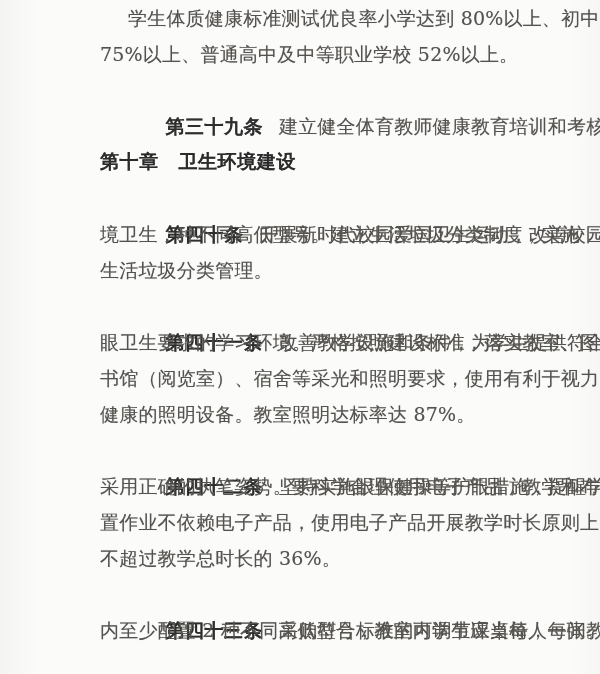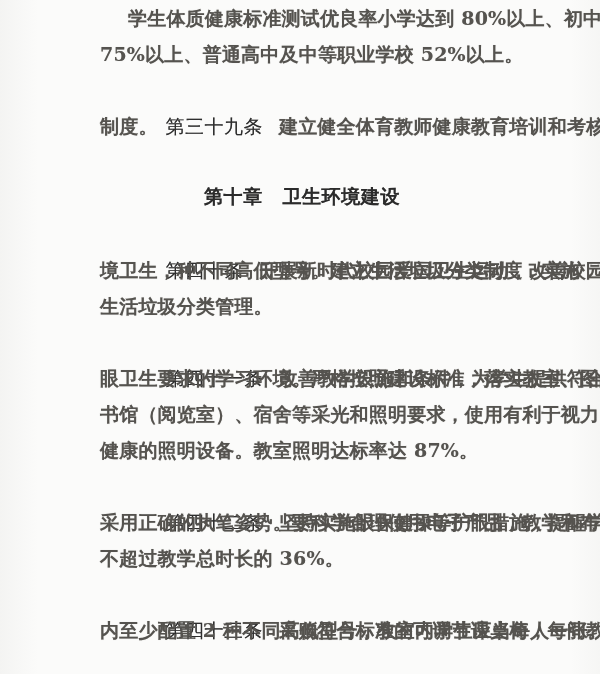--- a/index.html
+++ b/index.html
@@ -39,77 +39,76 @@
     font-size: 19px;
     color: #4a4a4a;
     white-space: pre;
     letter-spacing: 0.2px;
     text-rendering: optimizeLegibility;
   }
 
   
   .body-line {
     font-family: "DejaVu Serif", "Liberation Serif", serif;
-    font-weight: 700;
+    font-weight: 400;
     color: #55534f;
     text-shadow: 0 0 0.7px rgba(90,88,84,0.45);
   }
 
   
   .indent {
     padding-left: 28px;
   }
 
   
   .marker {
     font-family: "DejaVu Sans", "Liberation Sans", sans-serif;
-    font-weight: 400;
+    font-weight: 700;
     color: #2e2e2e;
     letter-spacing: 0.5px;
     text-shadow: 0 0 0.5px rgba(40,40,40,0.5);
   }
 
   
   .gap {
     display: inline-block;
     width: 16px;
   }
 
   
   .blank {
     height: 36px;
   }
 
   
   .chapter {
     height: 36px;
     line-height: 36px;
-    text-align: center;
-    font-family: Liberation Mono, monospace;
+    text-align: left;
+    font-family: Liberation Serif, serif;
     font-weight: 700;
     font-size: 19px;
     color: #2b2b2b;
     letter-spacing: 0.6px;
     white-space: pre;
     text-shadow: 0 0 0.5px rgba(40,40,40,0.5);
   }
 </style>
 </head>
 <body>
 
 <div id="page">
   <div id="column">
 
     <div class="line body-line indent">学生体质健康标准测试优良率小学达到 80%以上、初中</div>
     <div class="line body-line">75%以上、普通高中及中等职业学校 52%以上。</div>
 
     <div class="line indent">
       <span class="marker">第三十九条</span><span class="gap"></span><span class="body-line">建立健全体育教师健康教育培训和考核</span>
     </div>
-    <div class="line body-line">制度。</div>
 
     <div class="blank"></div>
 
     <div class="chapter">第十章　卫生环境建设</div>
 
     <div class="line indent">
       <span class="marker">第四十条</span><span class="gap"></span><span class="body-line">开展新时代校园爱国卫生运动，改善校园环</span>
     </div>
     <div class="line body-line">境卫生，种不同高低型号。建立生活垃圾分类制度，实施</div>
     <div class="line body-line">生活垃圾分类管理。</div>
@@ -118,20 +117,21 @@
       <span class="marker">第四十一条</span><span class="gap"></span><span class="body-line">改善教学设施和条件，为学生提供符合用</span>
     </div>
     <div class="line body-line">眼卫生要求的学习环境。严格按照建设标准，落实教室、图</div>
     <div class="line body-line">书馆（阅览室）、宿舍等采光和照明要求，使用有利于视力</div>
     <div class="line body-line">健康的照明设备。教室照明达标率达 87%。</div>
 
     <div class="line indent">
       <span class="marker">第四十二条</span><span class="gap"></span><span class="body-line">坚持实施眼保健操等护眼措施，提醒学生</span>
     </div>
     <div class="line body-line">采用正确的执笔姿势。要科学合理使用电子产品，教学和布</div>
+    <div class="line body-line">置作业不依赖电子产品，使用电子产品开展教学时长原则上</div>
     <div class="line body-line">不超过教学总时长的 36%。</div>
 
     <div class="line indent">
       <span class="marker">第四十三条</span><span class="gap"></span><span class="body-line">采购符合标准的可调节课桌椅，每间教室</span>
     </div>
     <div class="line body-line">内至少配置 2 种不同高低型号，教室内学生应当每人一张。</div>
 
   </div>
 </div>
 

